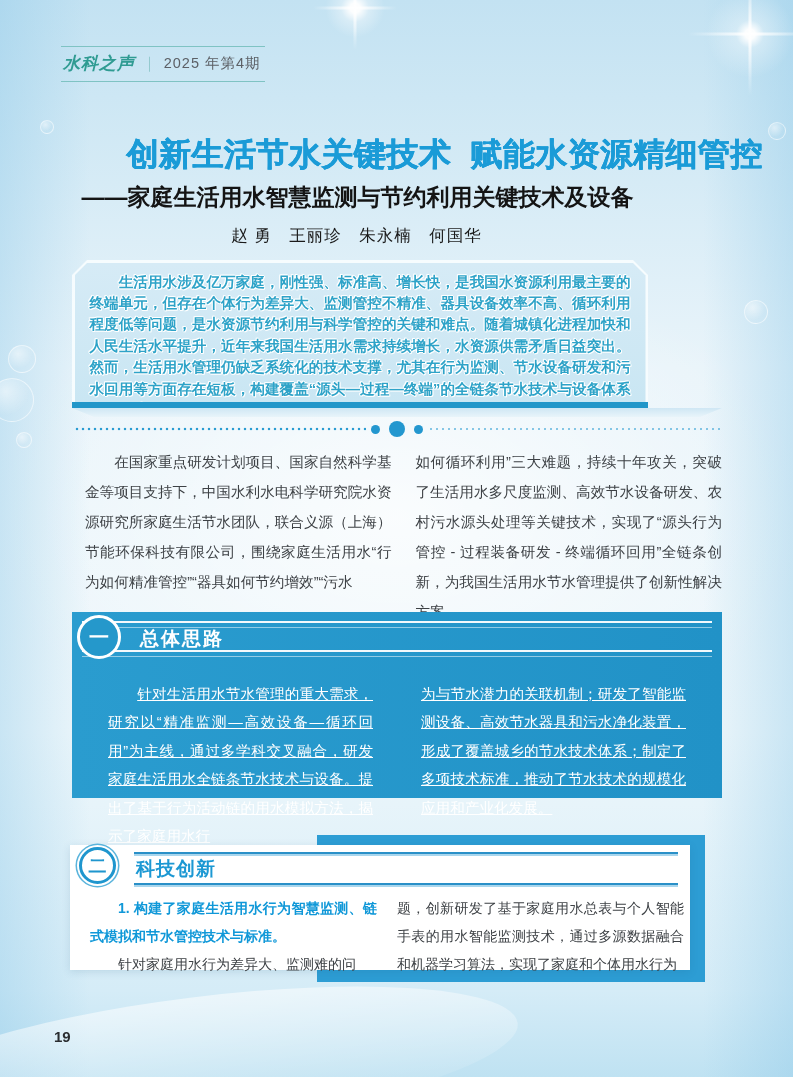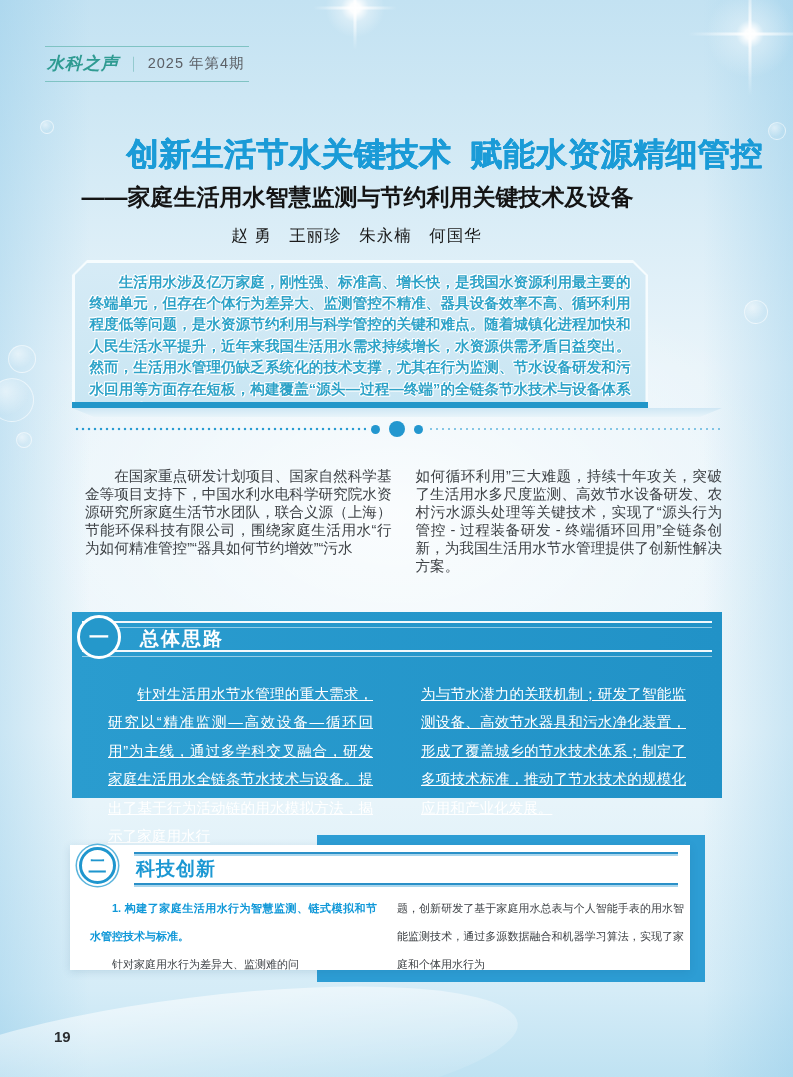--- a/index.html
+++ b/index.html
@@ -25,21 +25,21 @@
     background: radial-gradient(circle at 35% 30%, rgba(255,255,255,.5), rgba(255,255,255,0) 60%); }
   #b1 { left:8px; top:345px; width:26px; height:26px; }
   #b2 { left:-10px; top:378px; width:42px; height:42px; }
   #b3 { left:16px; top:432px; width:14px; height:14px; }
   #b4 { left:744px; top:300px; width:22px; height:22px; }
   #b5 { left:768px; top:122px; width:16px; height:16px; }
   #b6 { left:40px; top:120px; width:12px; height:12px; }
   #wave { left:-120px; bottom:-50px; width:640px; height:130px; border-radius:50%;
     background:linear-gradient(180deg, rgba(255,255,255,.55), rgba(255,255,255,0)); transform:rotate(-7deg); }
 
-  .masthead { position:absolute; left:45px; top:46px; display:inline-flex; align-items:center; gap:7px;
+  .masthead { position:absolute; left:61px; top:46px; display:inline-flex; align-items:center; gap:7px;
     border-top:1px solid #7fc3c3; border-bottom:1px solid #7fc3c3; padding:5px 4px 6px 2px; }
   .brand { font-family:"DejaVu Serif", serif; font-style:italic; font-weight:bold; font-size:17px; color:#2f9b92; letter-spacing:1px; }
   .mast-sep { color:#8fc8cc; font-size:15px; }
   .issue { color:#5c6066; font-size:14.5px; letter-spacing:1px; }
 
   .title { position:absolute; top:133px; left:0; width:793px; margin:0; text-align:center;
     font-size:32px; font-weight:900; color:#1a9bd7; letter-spacing:.5px;
     text-shadow:.6px 0 0 #1a9bd7, 0 .4px 0 #1a9bd7; white-space:pre;padding-left:48px; }
   .subtitle { position:absolute; top:182px; left:0; width:715px; margin:0; text-align:center;
     font-size:23px; font-weight:bold; color:#141414; }
@@ -63,21 +63,21 @@
   .divider { position:absolute; left:74px; top:420px; width:646px; height:18px; display:flex; align-items:center; }
   .dots { flex:1; height:4px; align-self:center;
     background-image:radial-gradient(circle, #2b9cd2 1.4px, rgba(43,156,210,0) 1.6px);
     background-size:6px 4px; background-repeat:repeat-x; background-position:0 50%; }
   .dots.light { background-image:radial-gradient(circle, rgba(43,156,210,.55) 1.3px, rgba(43,156,210,0) 1.5px); }
   .dot-c { border-radius:50%; background:#2397cf; }
   .dot-small { width:9px; height:9px; margin:0 5px; }
   .dot-big { width:16px; height:16px; margin:0 4px; }
 
   .intro { position:absolute; left:85px; top:447px; width:637px; display:flex; gap:24px;
-    font-size:14.6px; line-height:18px; color:#3d4145; text-align:justify;margin-top:20px; }
+    font-size:14.6px; line-height:30px; color:#3d4145; text-align:justify; }
   .intro p { flex:1; margin:0; }
   .indent { text-indent:2em; }
 
   .s1 { position:absolute; left:72px; top:612px; width:650px; height:186px; box-sizing:border-box;
     background:linear-gradient(90deg,#2a9ccf,#2192c7); }
   .s1-header { position:relative; margin:7px 10px 0; height:40px; }
   .s1-header::before { content:''; position:absolute; left:0; right:0; top:2px; height:4px;
     border-top:2px solid rgba(255,255,255,.95); border-bottom:1px solid rgba(255,255,255,.5); }
   .s1-header::after { content:''; position:absolute; left:0; right:0; bottom:2px; height:4px;
     border-top:2px solid rgba(255,255,255,.95); border-bottom:1px solid rgba(255,255,255,.5); }
@@ -95,21 +95,21 @@
     box-shadow:0 2px 8px rgba(30,90,130,.15); box-sizing:border-box; }
   .s2-header { position:relative; height:44px; }
   .s2-line { position:absolute; left:64px; right:12px; height:0; border-top:2px solid #2a90c8;
     box-shadow:0 2px 0 rgba(160,210,235,.9); }
   .s2-line.top { top:7px; } .s2-line.bot { top:38px; }
   .s2-circle { position:absolute; left:9px; top:2px; width:37px; height:37px; background:#fff;
     border:3px solid #1f96ce; border-radius:50%; box-shadow:0 0 0 2px #fff, 0 0 0 3.5px #5ab4dc;
     display:flex; align-items:center; justify-content:center; color:#1f96ce; font-size:18px;
     font-weight:bold; z-index:2; box-sizing:border-box; }
   .s2-title { position:absolute; left:66px; top:11px; color:#1c98d3; font-size:19px; font-weight:bold; letter-spacing:1px; }
-  .s2-body { display:flex; gap:20px; padding:6px 6px 0 20px; font-size:11px; line-height:27.8px;
+  .s2-body { display:flex; gap:20px; padding:6px 6px 0 20px; font-size:14px; line-height:27.8px;
     text-align:justify; color:#3d4145; }
   .s2-col { flex:1; }
   .s2-body p { margin:0; }
   .s2-heading { color:#1098d8; font-weight:bold; text-indent:2em; }
 
   .pagenum { position:absolute; left:54px; top:1028px; font-size:15px; font-weight:bold; color:#2a2d30; }
 </style>
 </head>
 <body>
 

